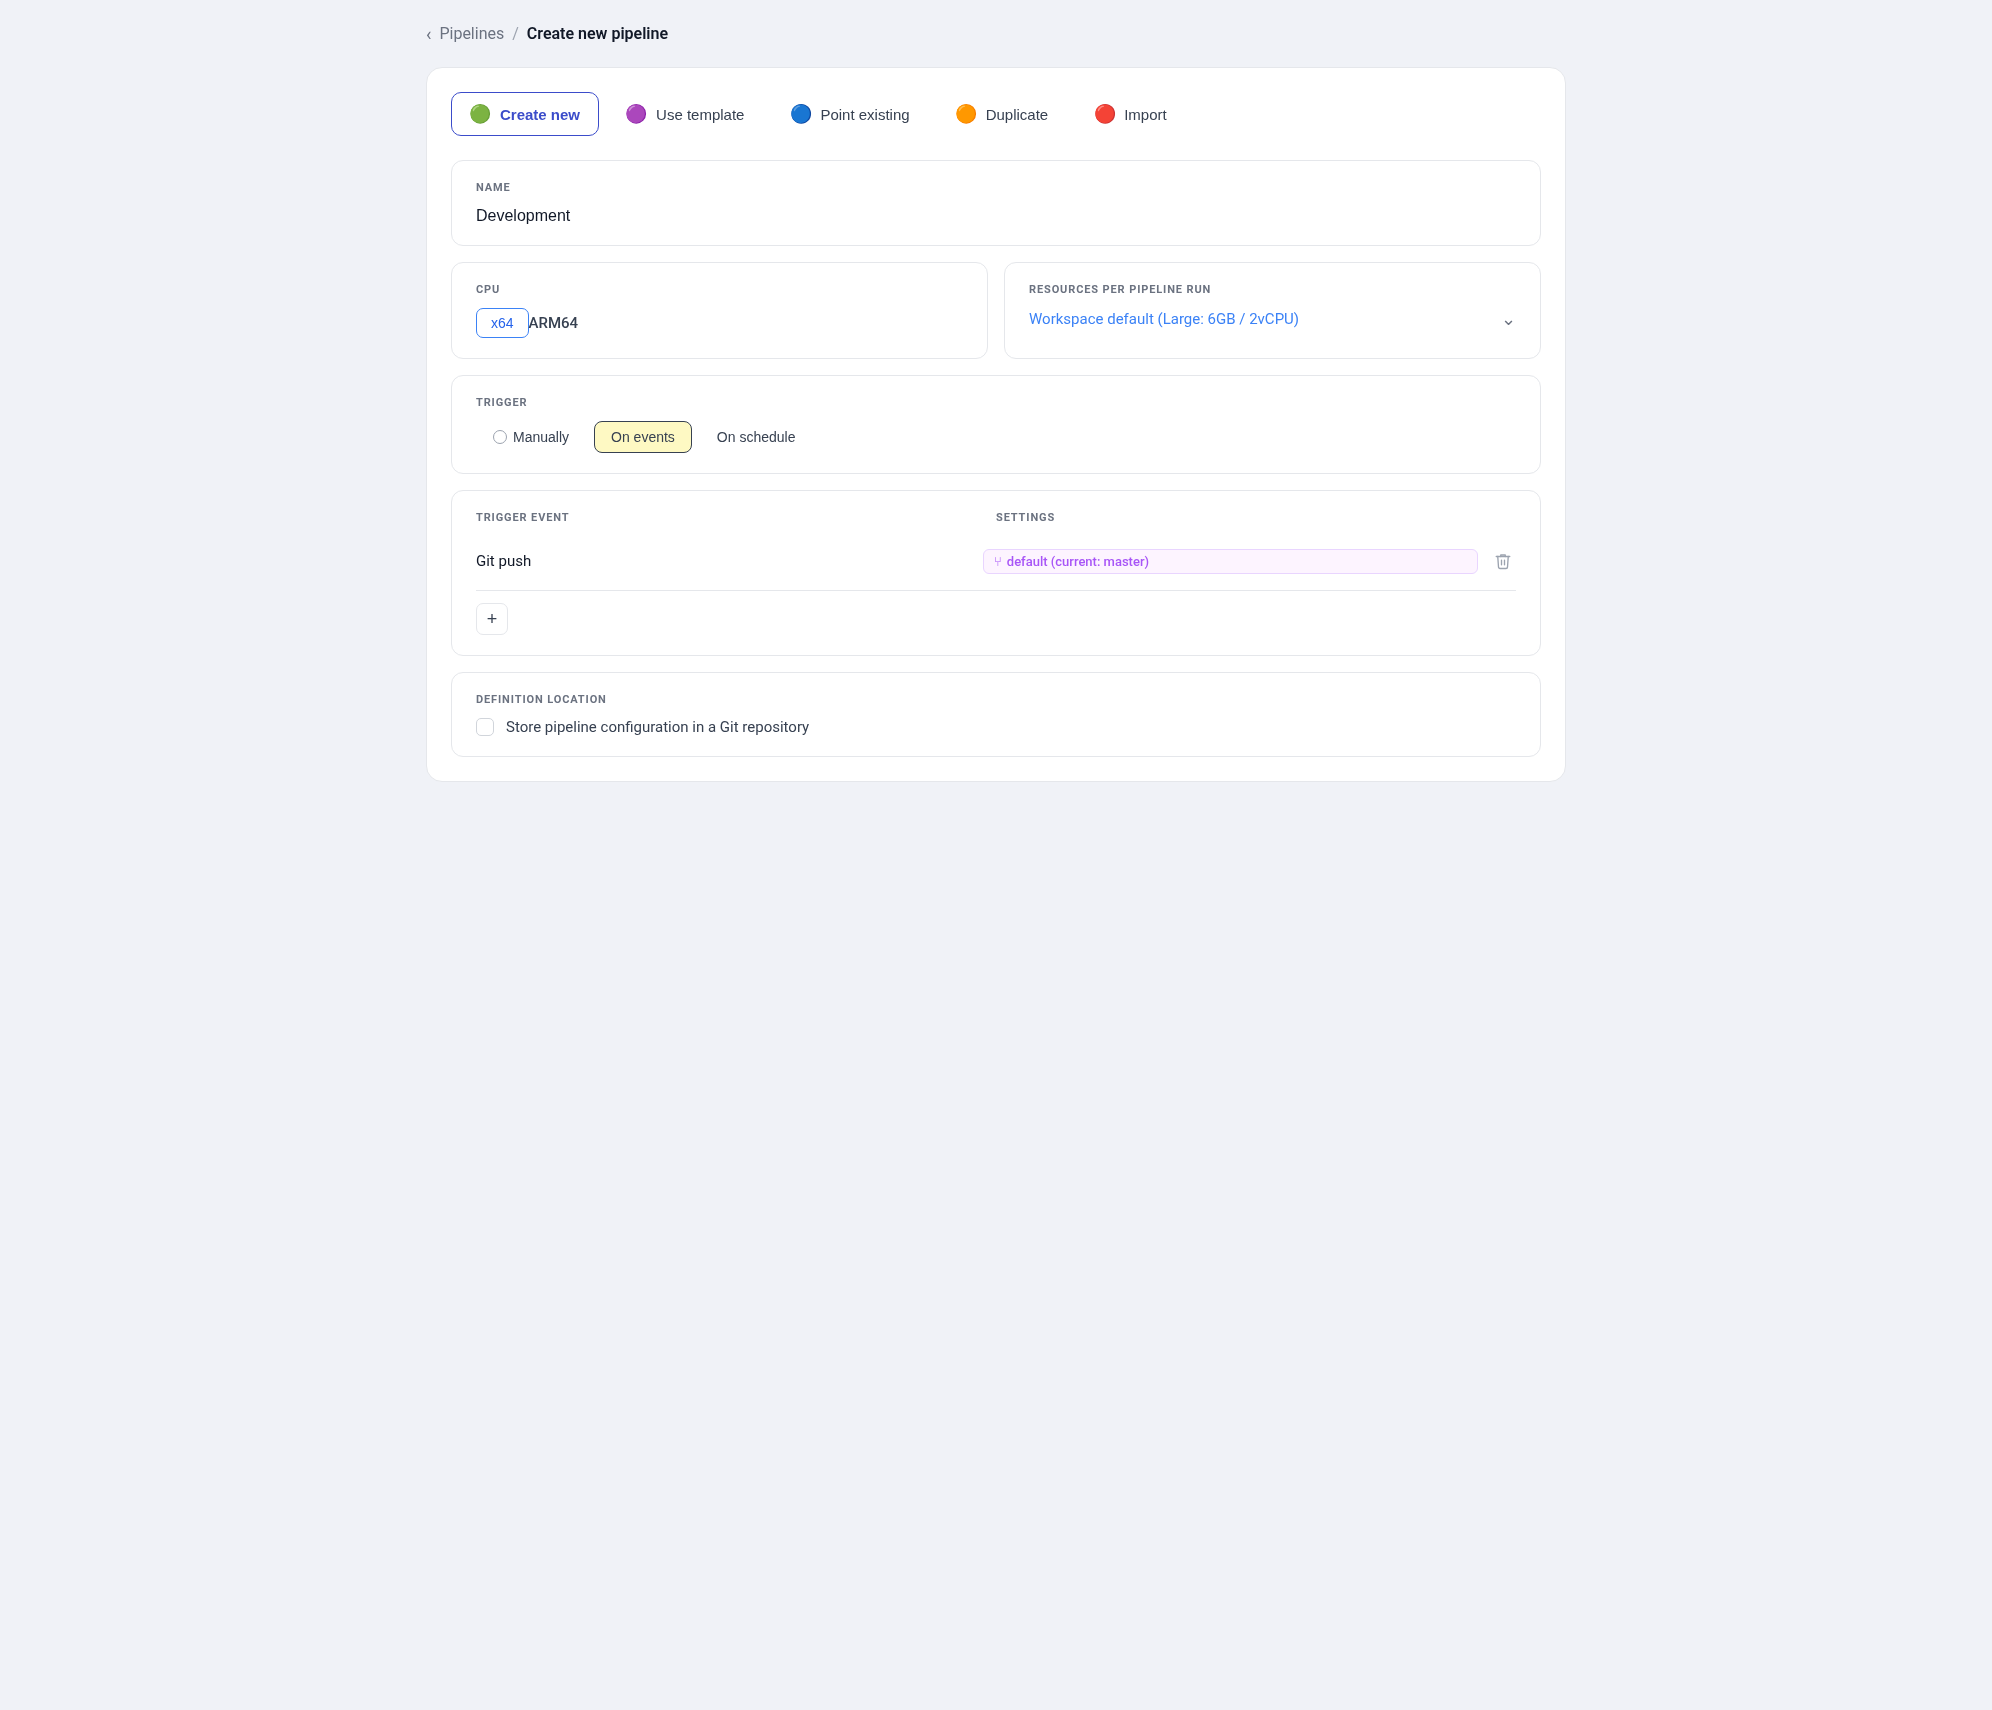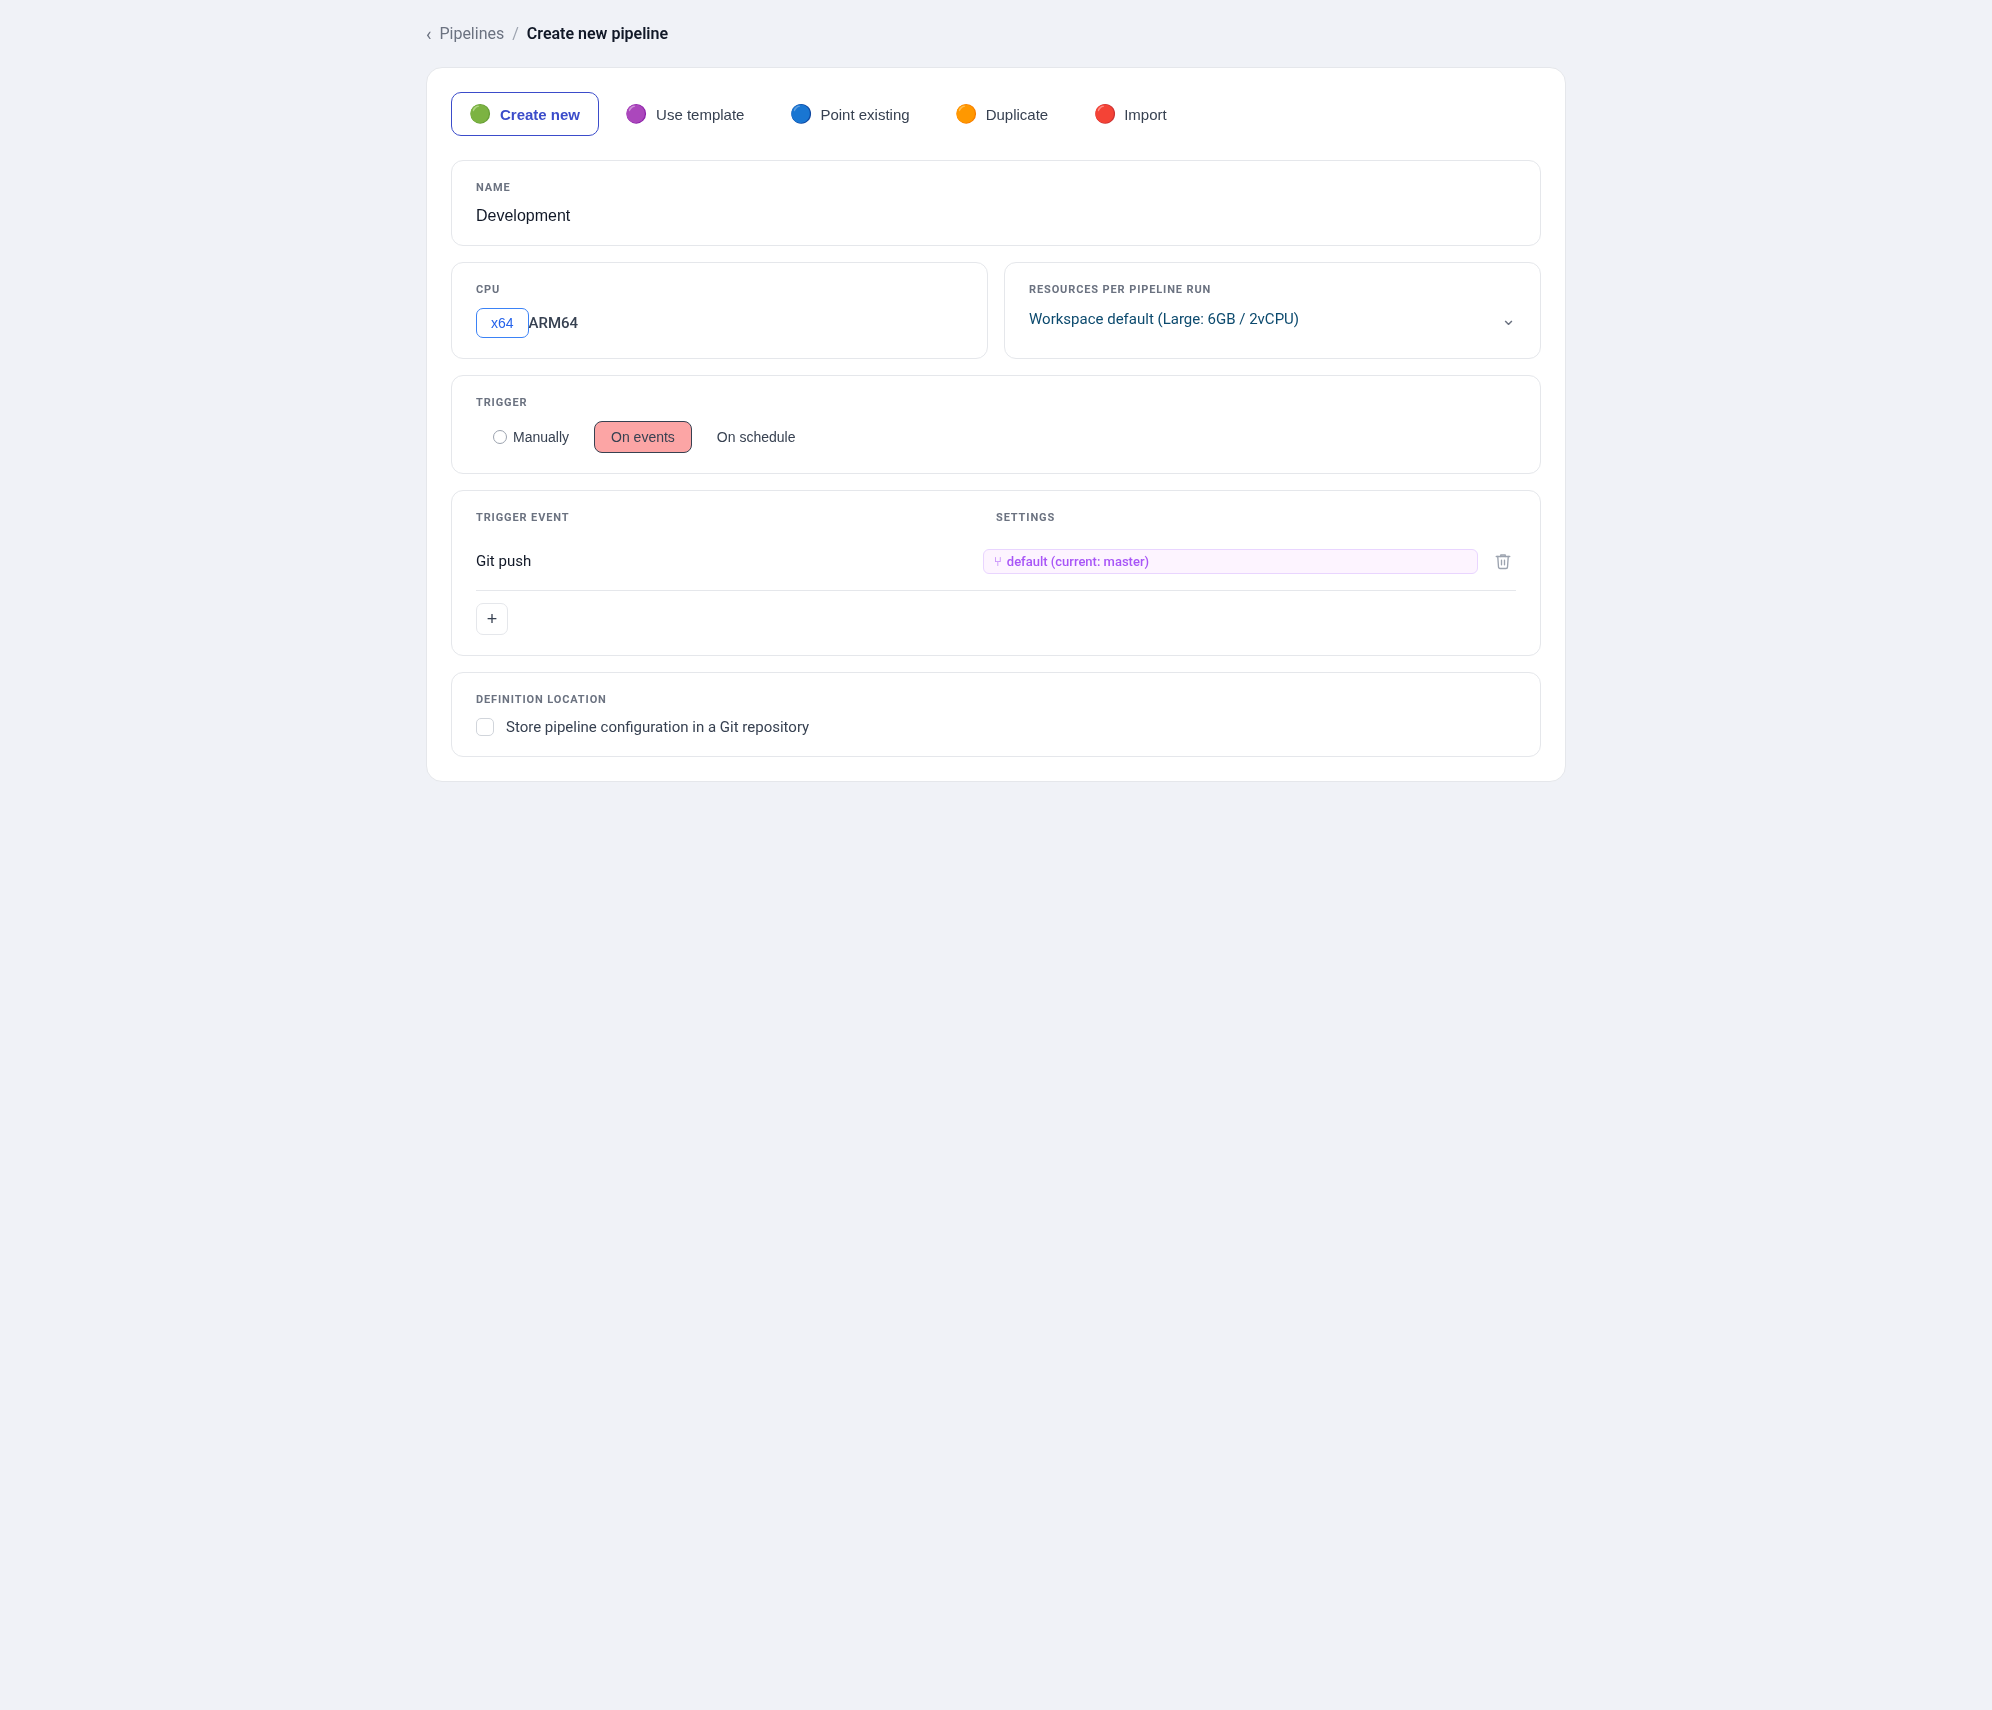--- a/index.html
+++ b/index.html
@@ -138,21 +138,21 @@
     }
     .resources-select {
       display: flex;
       align-items: center;
       justify-content: space-between;
       cursor: pointer;
       margin-top: 4px;
     }
     .resources-value {
       font-size: 15px;
-      color: #0c4a6e;
+      color: #3b82f6;
     }
     .chevron-down {
       font-size: 18px;
       color: #6b7280;
     }
     .trigger-options {
       display: flex;
       gap: 8px;
       align-items: center;
       margin-top: 4px;
@@ -165,21 +165,21 @@
       border-radius: 8px;
       border: 1.5px solid transparent;
       background: transparent;
       cursor: pointer;
       font-size: 14px;
       color: #374151;
       font-weight: 500;
     }
     .trigger-option.selected {
       border-color: #374151;
-      background: #fca5a5;
+      background: #fef9c3;
     }
     .trigger-radio {
       width: 14px;
       height: 14px;
       border-radius: 50%;
       border: 1.5px solid #9ca3af;
       display: inline-block;
     }
     .trigger-event-grid {
       display: grid;

